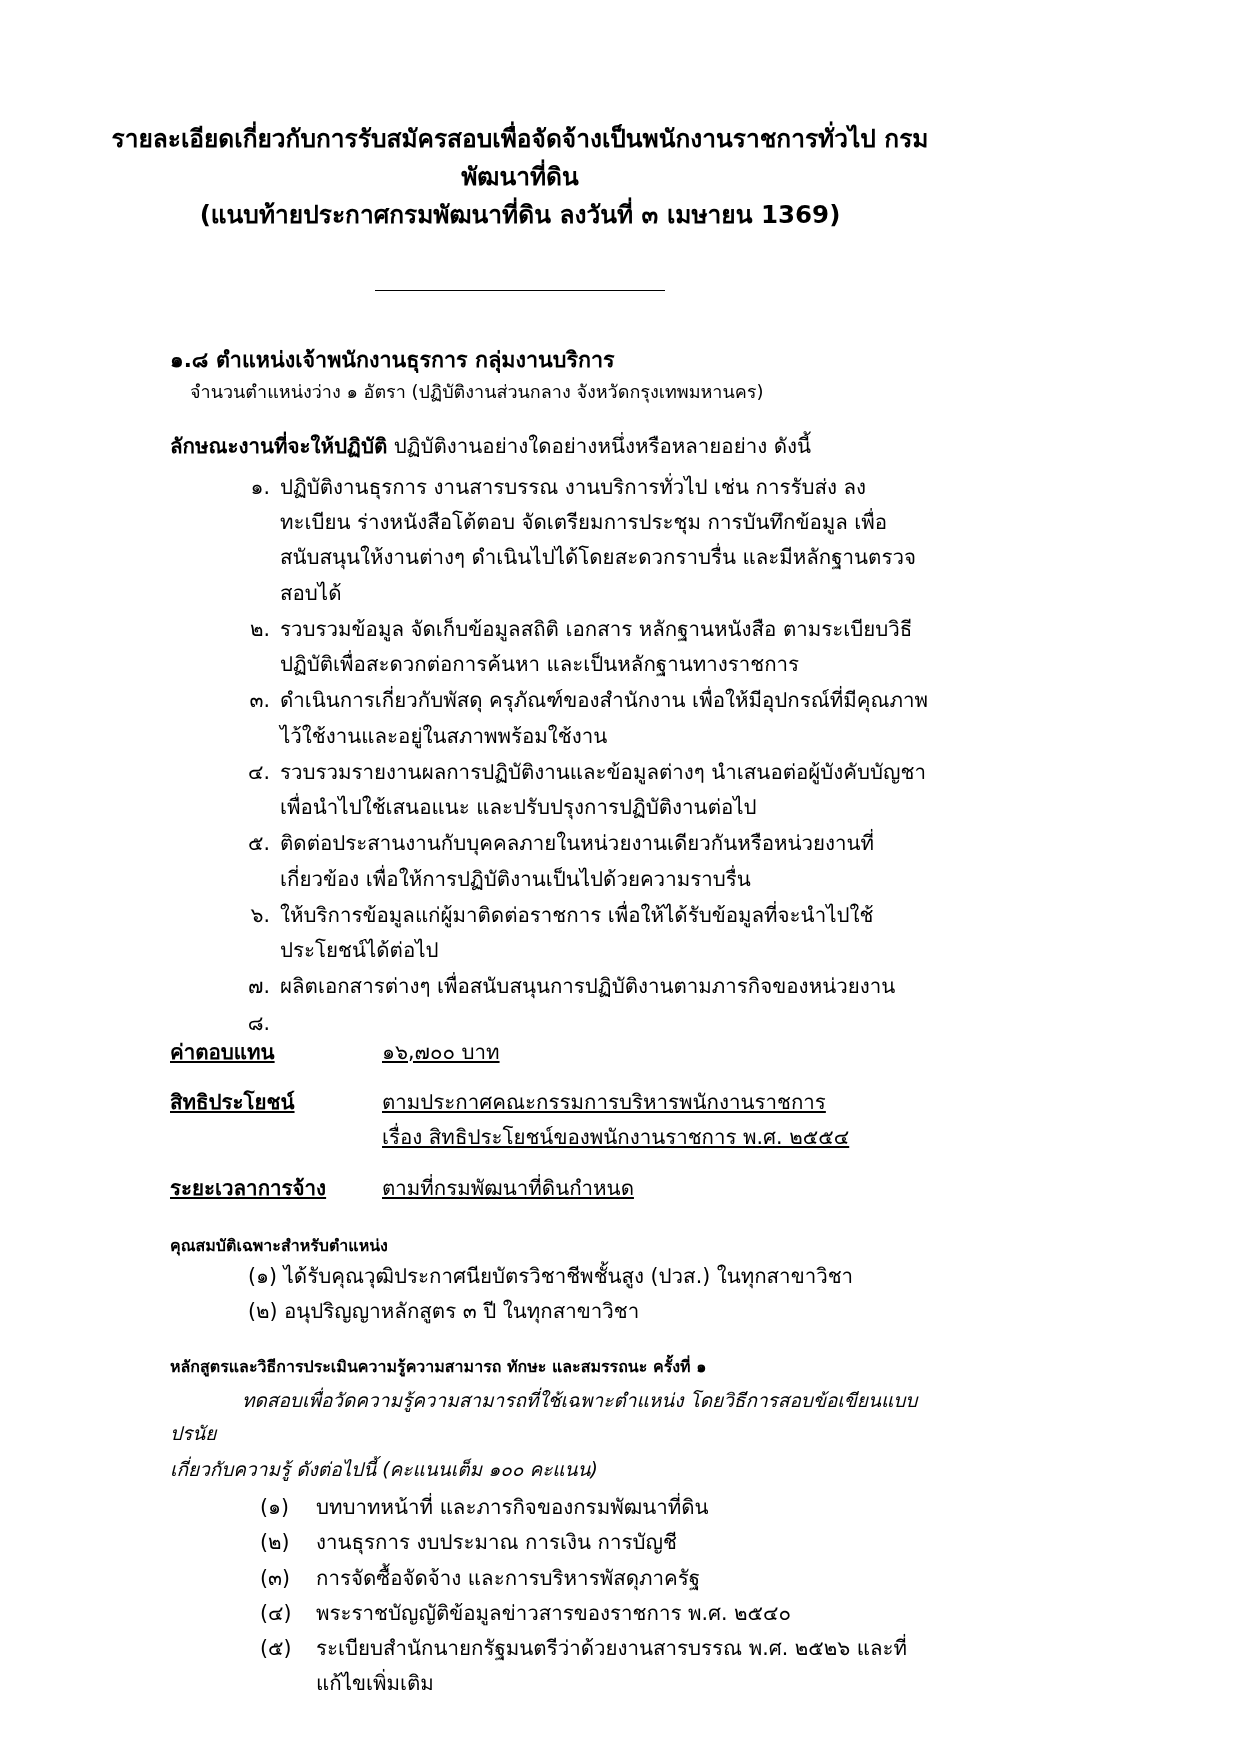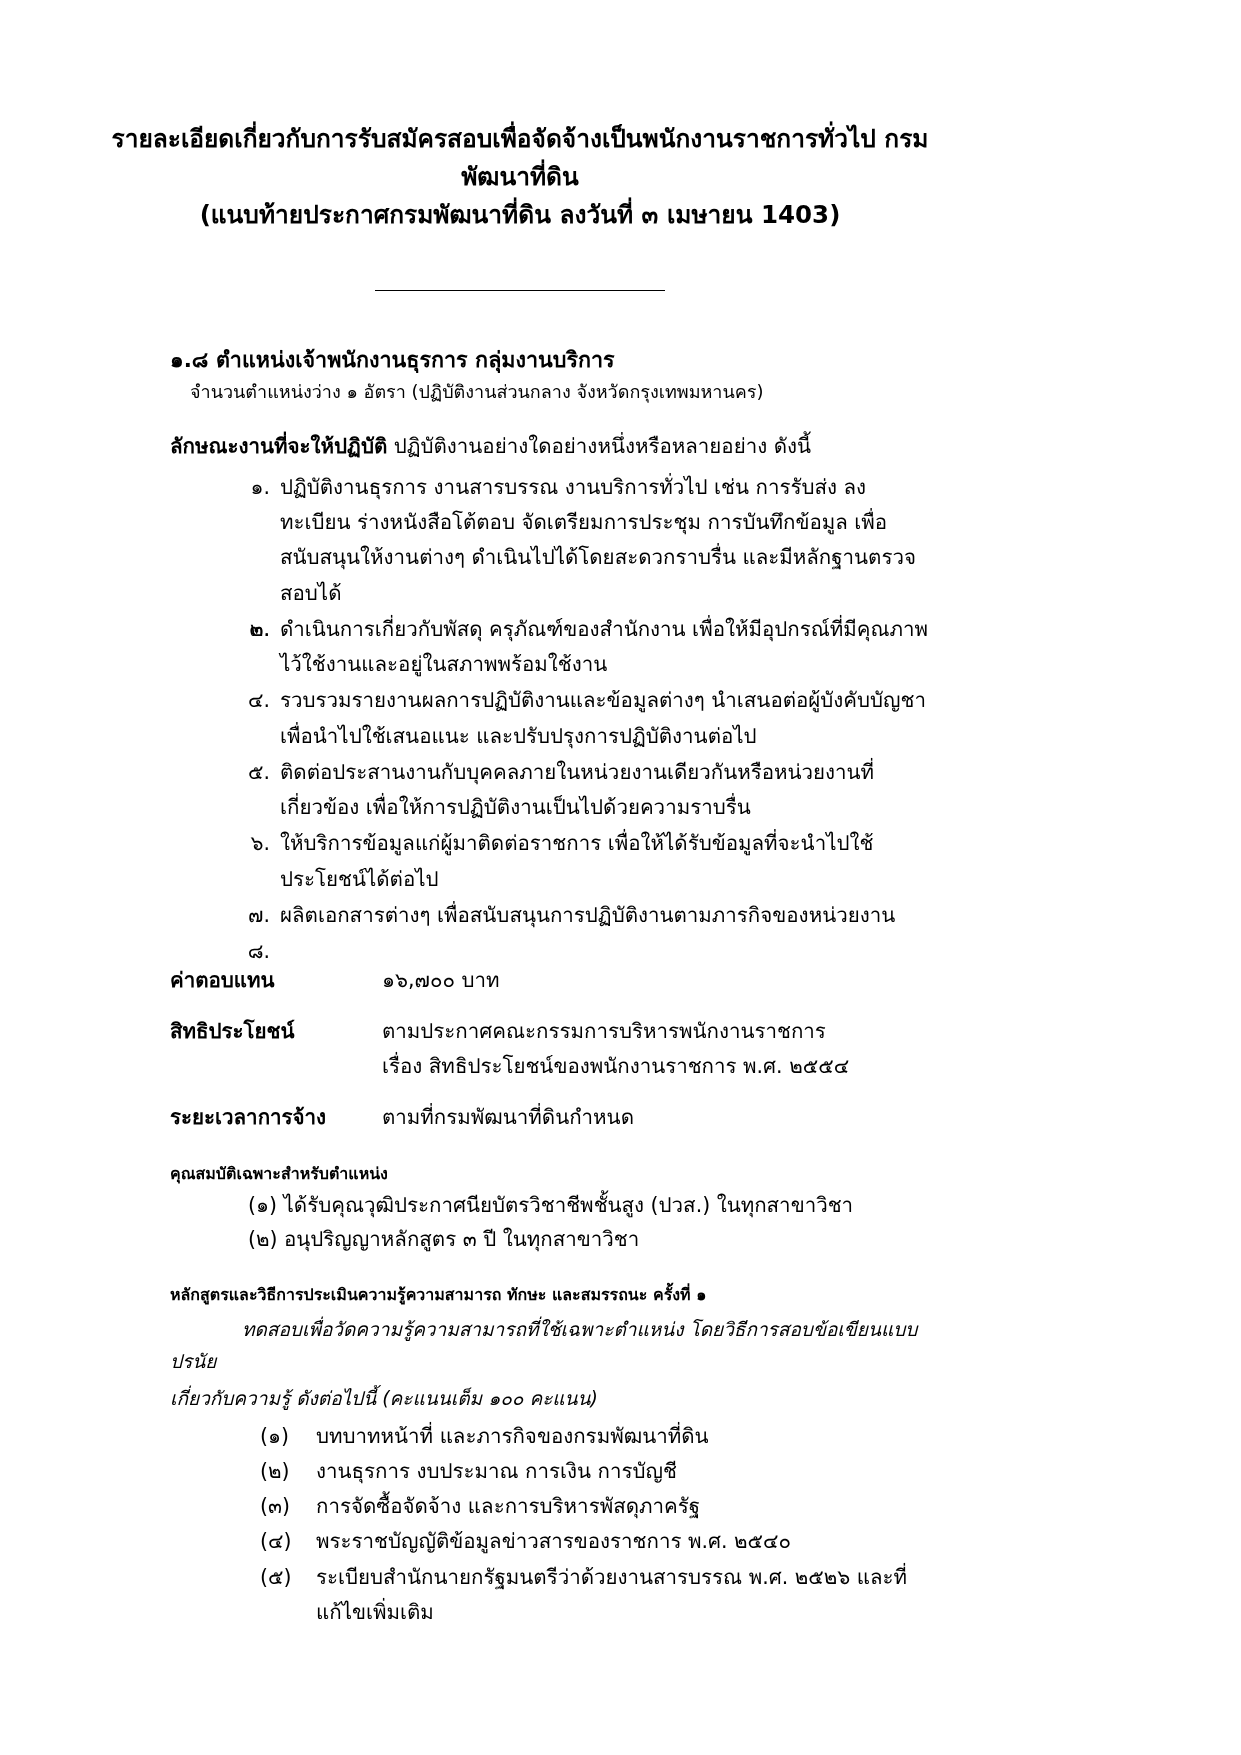--- a/index.html
+++ b/index.html
@@ -78,20 +78,21 @@
   }
   .kv-table {
     margin: 30px 0 0 60px;
     border-collapse: collapse;
   }
   .kv-table td {
     vertical-align: top;
     font-size: 20.5px;
     line-height: 1.7;
     padding: 0 0 16px 0;
+    text-decoration: underline;
   }
   .kv-label {
     font-weight: bold;
     width: 212px;
     white-space: nowrap;
   }
   .kv-value .sub-line { display: block; }
   .bold-head {
     font-weight: bold;
     font-size: 16px;
@@ -131,38 +132,38 @@
     text-align: left;
   }
 </style>
 </head>
 <body>
 
 <div class="page">
 
   <div class="title-block">
     <span class="title-line">รายละเอียดเกี่ยวกับการรับสมัครสอบเพื่อจัดจ้างเป็นพนักงานราชการทั่วไป กรมพัฒนาที่ดิน</span>
-    <span class="title-line">(แนบท้ายประกาศกรมพัฒนาที่ดิน  ลงวันที่  ๓  เมษายน  1403)</span>
+    <span class="title-line">(แนบท้ายประกาศกรมพัฒนาที่ดิน  ลงวันที่  ๓  เมษายน  1369)</span>
   </div>
 
   <div class="rule-wrap">
     <span class="rule"></span>
   </div>
 
   <div class="section-head">๑.๘  ตำแหน่งเจ้าพนักงานธุรการ  กลุ่มงานบริการ</div>
 
   <div class="indent-1">จำนวนตำแหน่งว่าง ๑ อัตรา (ปฏิบัติงานส่วนกลาง จังหวัดกรุงเทพมหานคร)</div>
 
   <div class="para-lead">
     <b>ลักษณะงานที่จะให้ปฏิบัติ</b><span> ปฏิบัติงานอย่างใดอย่างหนึ่งหรือหลายอย่าง ดังนี้</span>
   </div>
 
   <ol class="numlist">
     <li><span class="marker">๑.</span><span>ปฏิบัติงานธุรการ งานสารบรรณ งานบริการทั่วไป เช่น การรับส่ง ลงทะเบียน ร่างหนังสือโต้ตอบ จัดเตรียมการประชุม การบันทึกข้อมูล เพื่อสนับสนุนให้งานต่างๆ ดำเนินไปได้โดยสะดวกราบรื่น และมีหลักฐานตรวจสอบได้</span></li>
-    <li><span class="marker">๒.</span></li>
+    <li><span class="marker">๒.</span><span>รวบรวมข้อมูล จัดเก็บข้อมูลสถิติ เอกสาร หลักฐานหนังสือ ตามระเบียบวิธีปฏิบัติเพื่อสะดวกต่อการค้นหา และเป็นหลักฐานทางราชการ</span></li>
     <li><span class="marker">๓.</span><span>ดำเนินการเกี่ยวกับพัสดุ ครุภัณฑ์ของสำนักงาน เพื่อให้มีอุปกรณ์ที่มีคุณภาพไว้ใช้งานและอยู่ในสภาพพร้อมใช้งาน</span></li>
     <li><span class="marker">๔.</span><span>รวบรวมรายงานผลการปฏิบัติงานและข้อมูลต่างๆ นำเสนอต่อผู้บังคับบัญชาเพื่อนำไปใช้เสนอแนะ และปรับปรุงการปฏิบัติงานต่อไป</span></li>
     <li><span class="marker">๕.</span><span>ติดต่อประสานงานกับบุคคลภายในหน่วยงานเดียวกันหรือหน่วยงานที่เกี่ยวข้อง เพื่อให้การปฏิบัติงานเป็นไปด้วยความราบรื่น</span></li>
     <li><span class="marker">๖.</span><span>ให้บริการข้อมูลแก่ผู้มาติดต่อราชการ เพื่อให้ได้รับข้อมูลที่จะนำไปใช้ประโยชน์ได้ต่อไป</span></li>
     <li><span class="marker">๗.</span><span>ผลิตเอกสารต่างๆ เพื่อสนับสนุนการปฏิบัติงานตามภารกิจของหน่วยงาน</span></li>
     <li><span class="marker">๘.</span></li>
   </ol>
 
   <table class="kv-table">
     <tbody>

